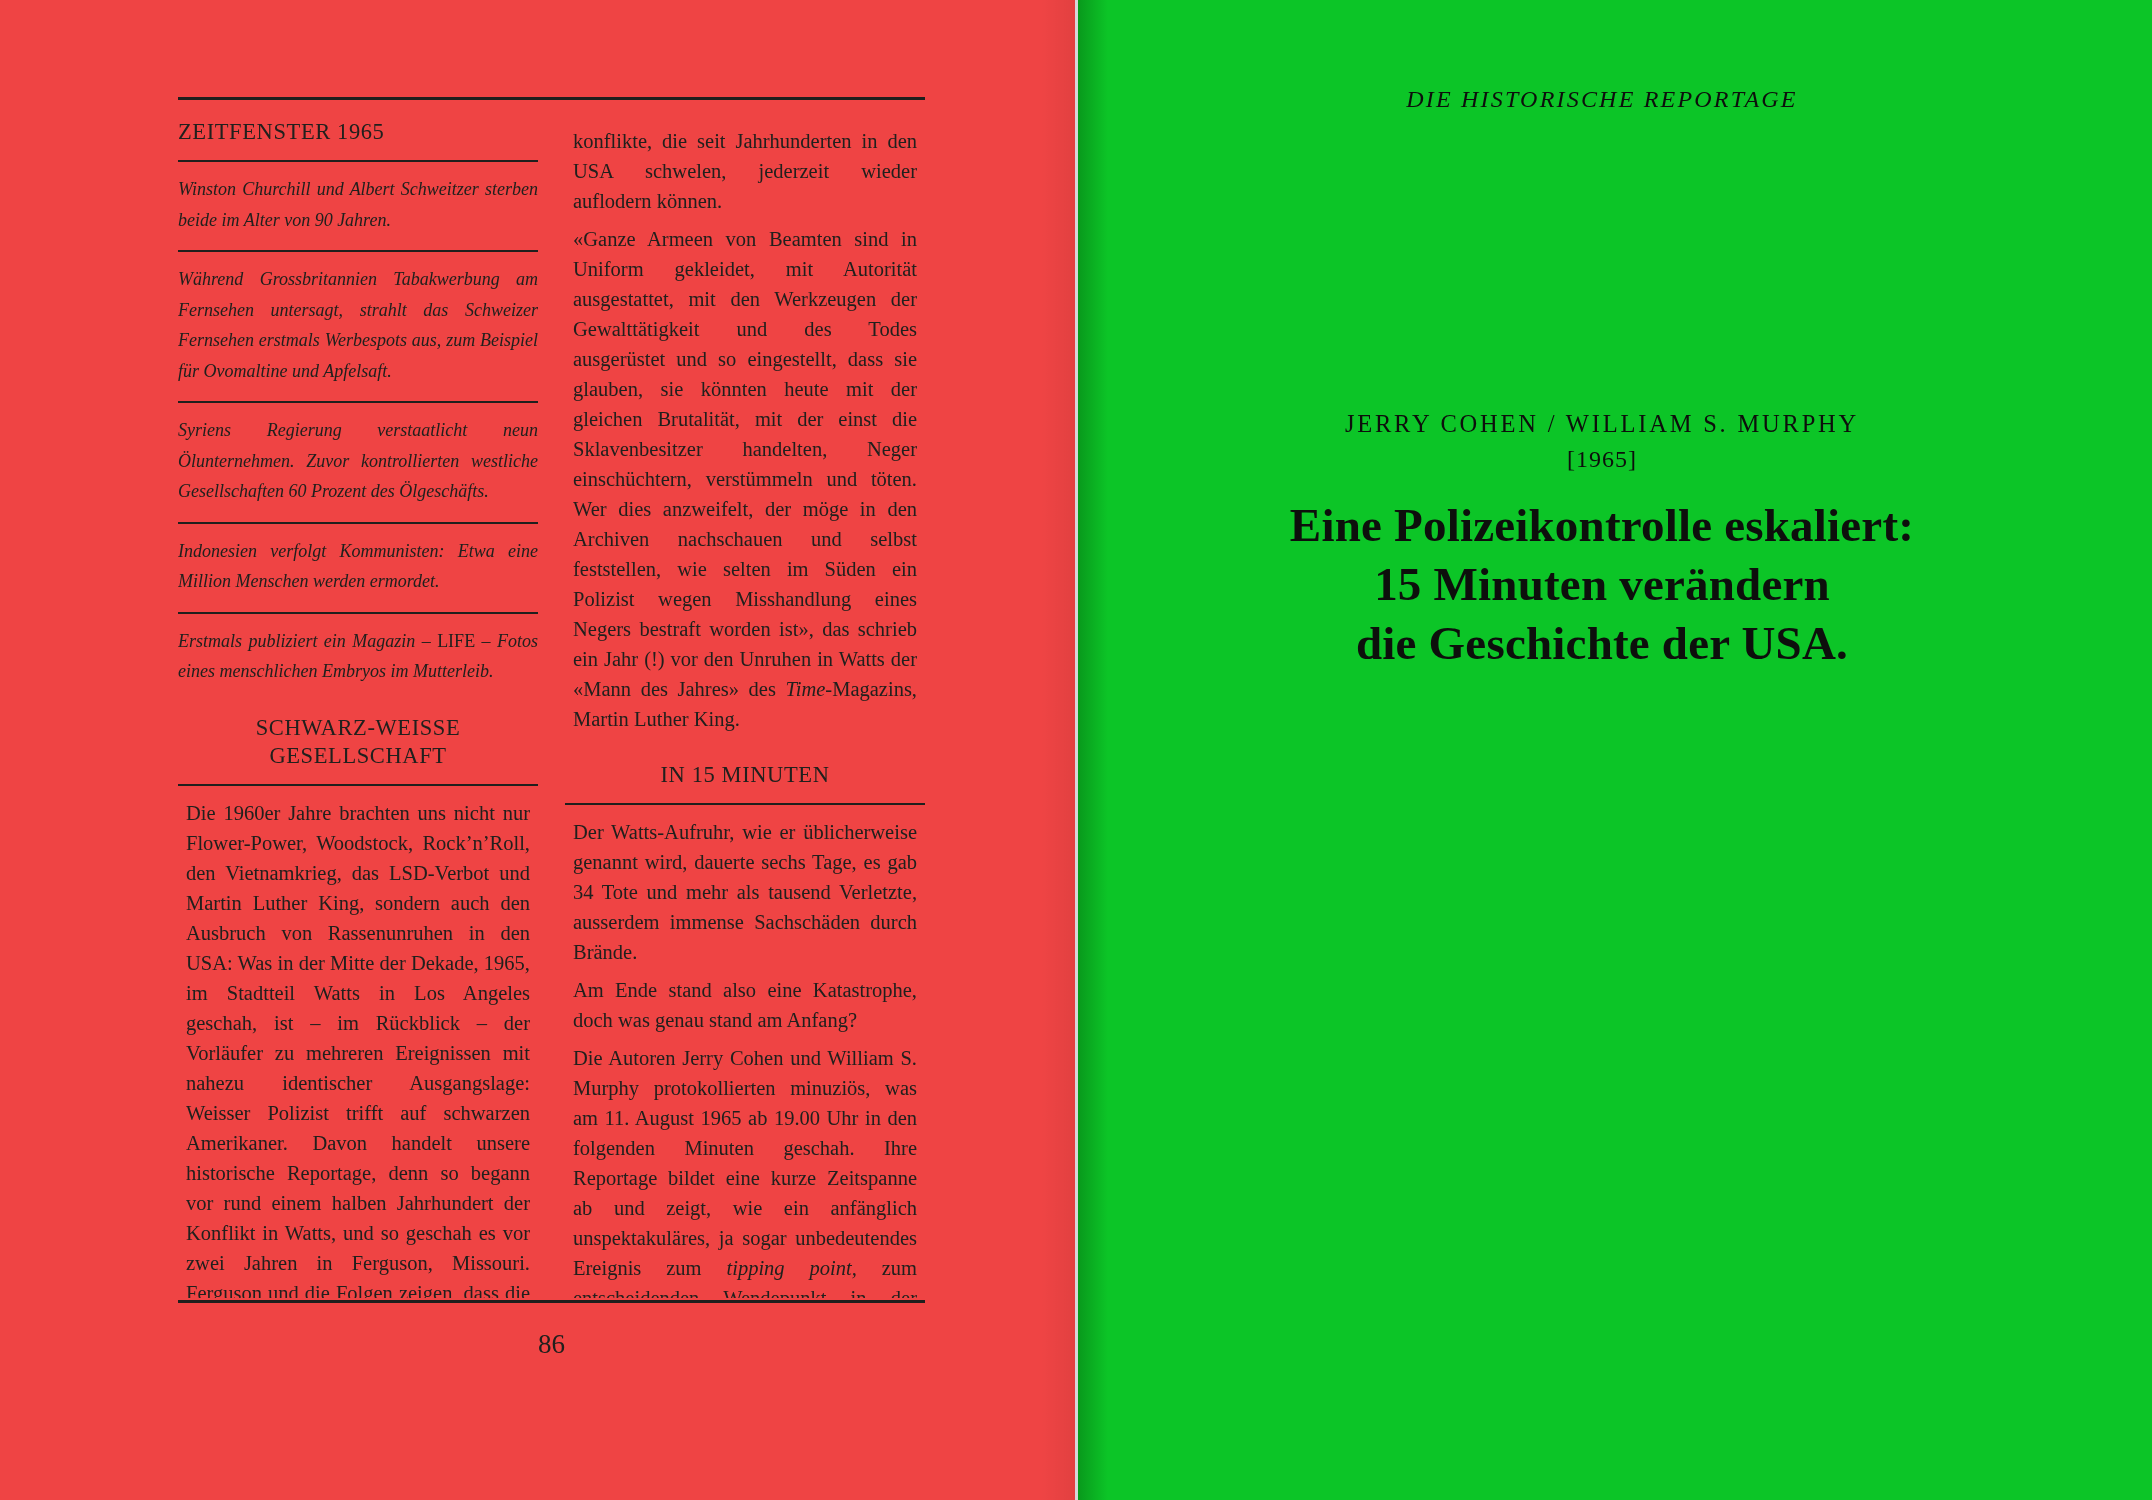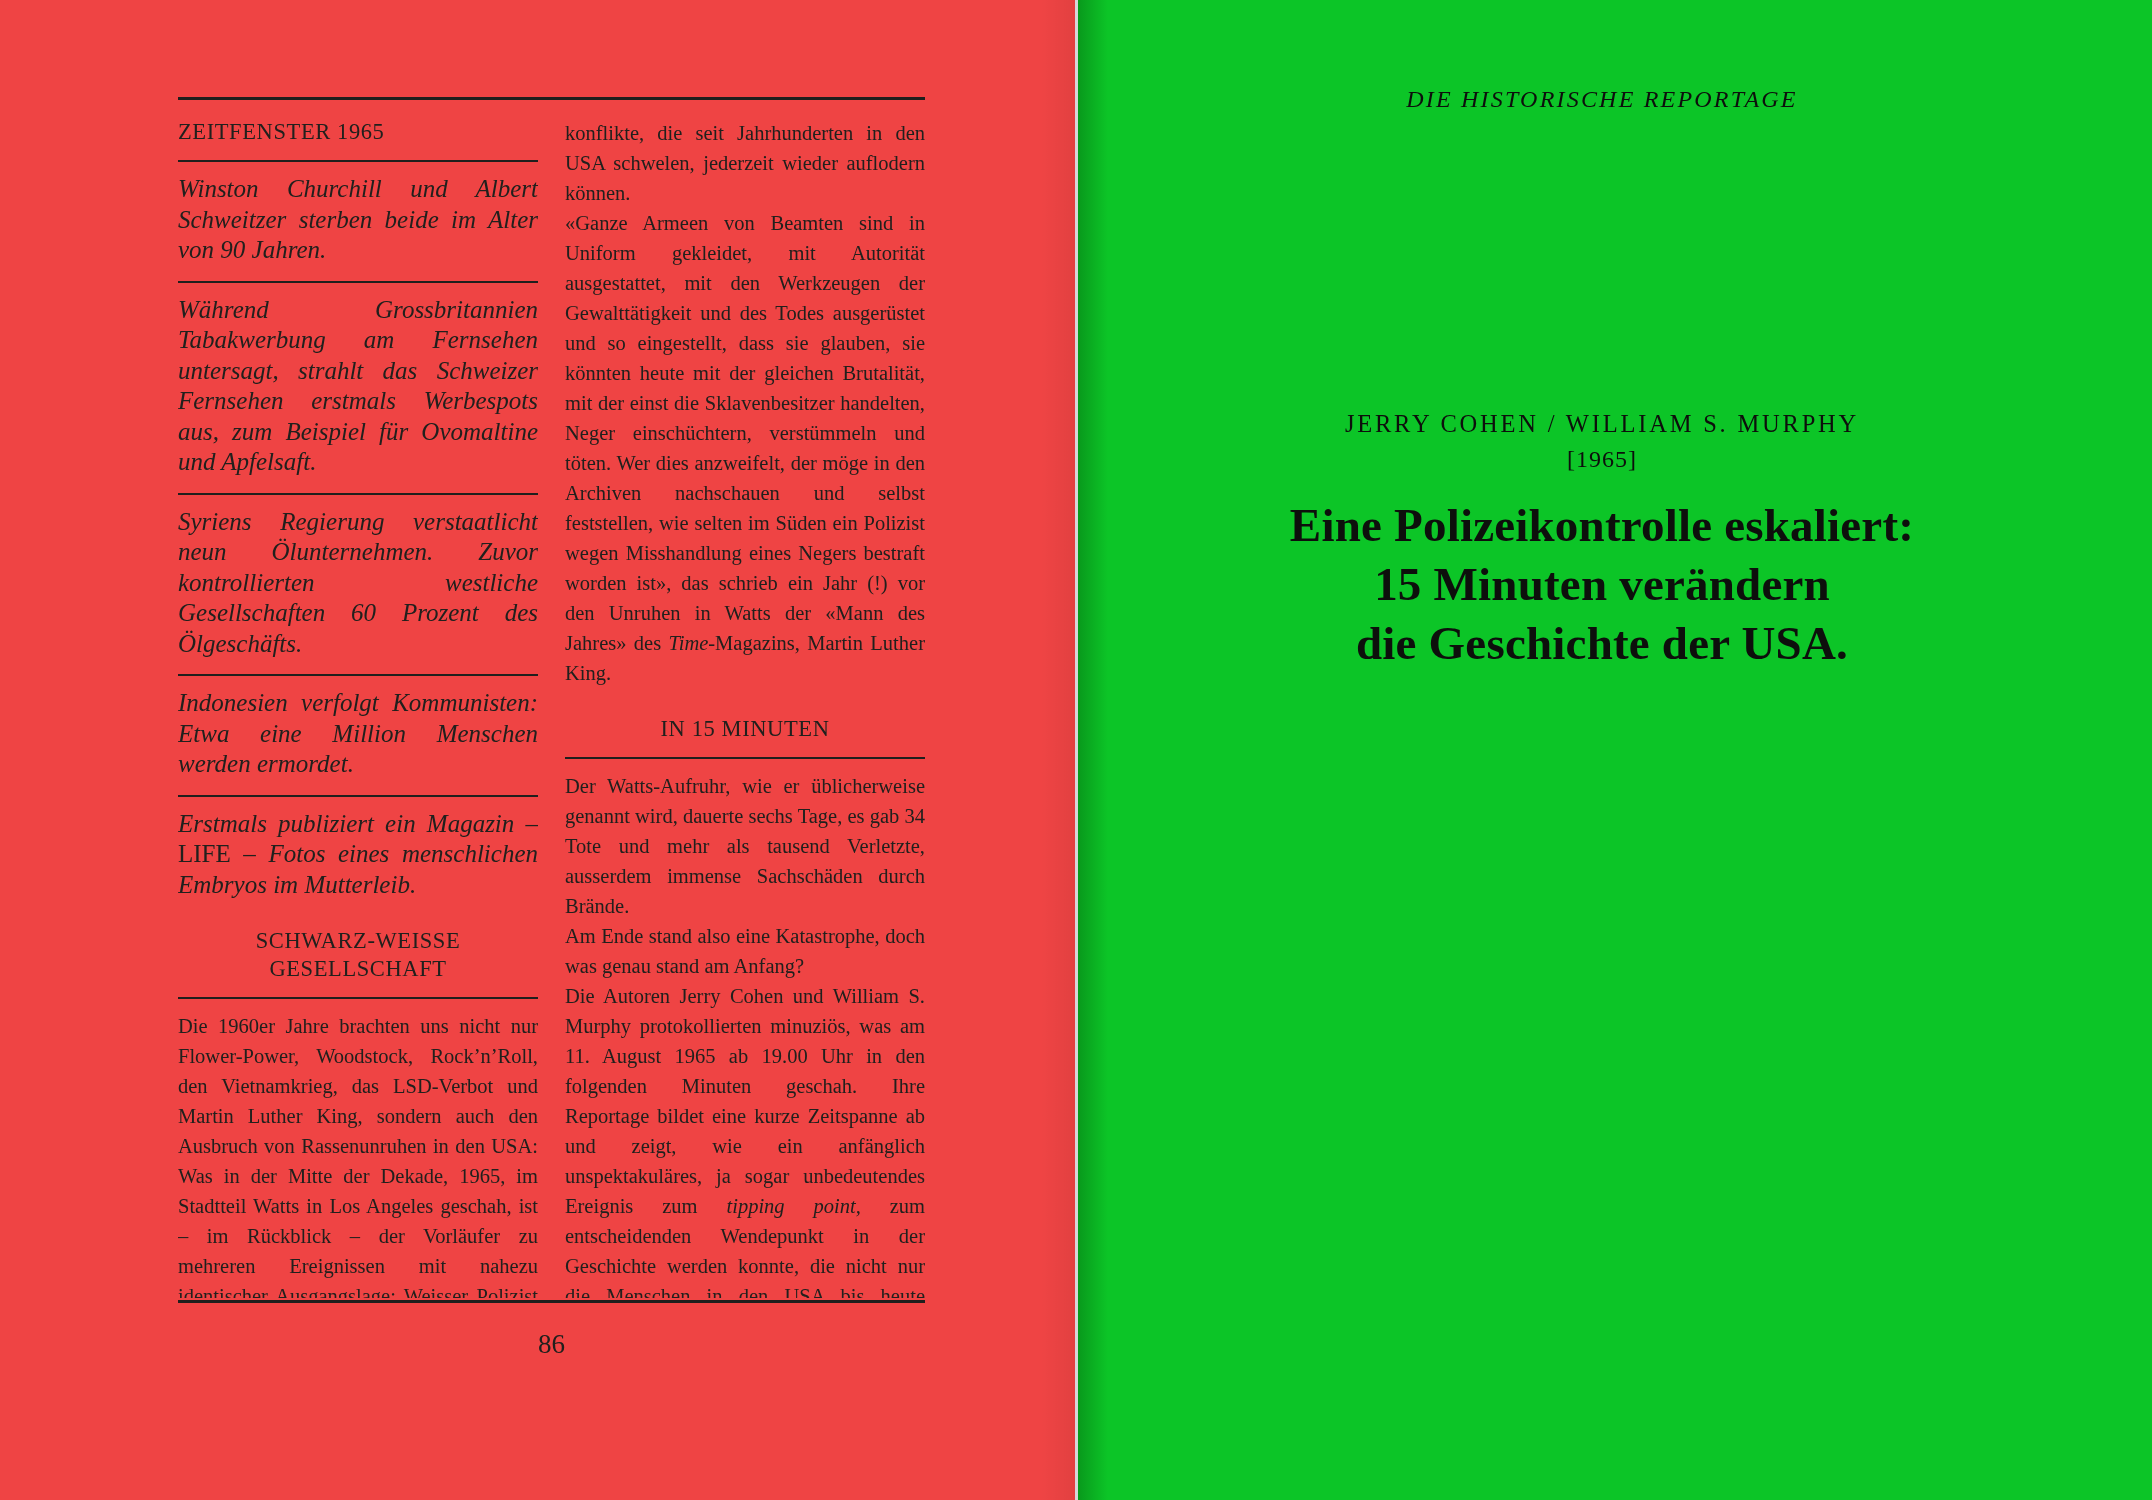--- a/index.html
+++ b/index.html
@@ -23,27 +23,27 @@
   .rule-bottom{position:absolute;top:1203px;left:0;width:747px;}
   .col{position:absolute;top:21px;height:1180px;width:360px;overflow:hidden;}
   .col-1{left:0;}
   .col-2{left:387px;}
   .kicker{
     font-size:22.5px;line-height:28px;font-weight:normal;margin:0 0 14px 0;
     letter-spacing:0.6px;color:#21201d;
   }
   .kicker-rule{margin:0 0 12px 0;}
   .timeline-item{
-    font-style:italic;font-size:25px;line-height:30.5px;margin:0;
+    font-style:italic;font-size:18px;line-height:30.5px;margin:0;
     text-align:justify;hyphens:auto;-webkit-hyphens:auto;
   }
   .sep{margin:15px 0 12px 0;}
   .section-heading{margin-top:27px;text-align:center;}
   .body-par{
-    font-size:20.5px;line-height:30px;margin:0;text-align:justify;
+    font-size:20.5px;line-height:30px;margin:8px;text-align:justify;
     hyphens:auto;-webkit-hyphens:auto;
   }
   .body-start{margin-top:2px;}
   .seg-i{font-style:italic;}
   .seg-r{font-style:normal;}
   .folio{position:absolute;top:1232px;left:0;width:747px;text-align:center;font-size:27px;color:#21201d;}
   
   .page-right{position:absolute;left:1078px;top:0;width:1074px;height:1500px;background:#0cc527;}
   .page-right::before{ 
     content:"";position:absolute;left:0;top:0;width:30px;height:100%;

